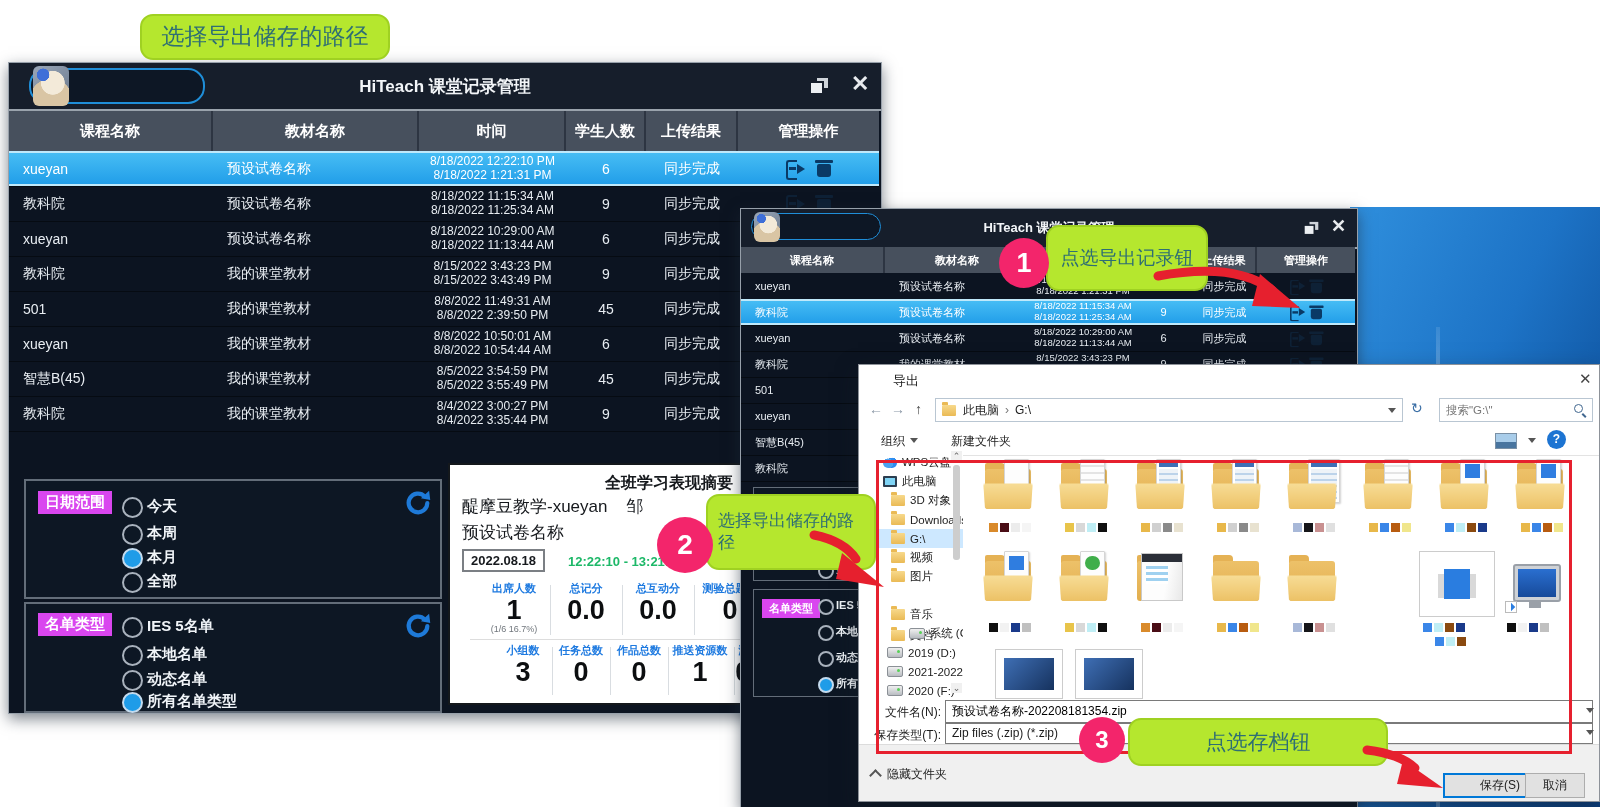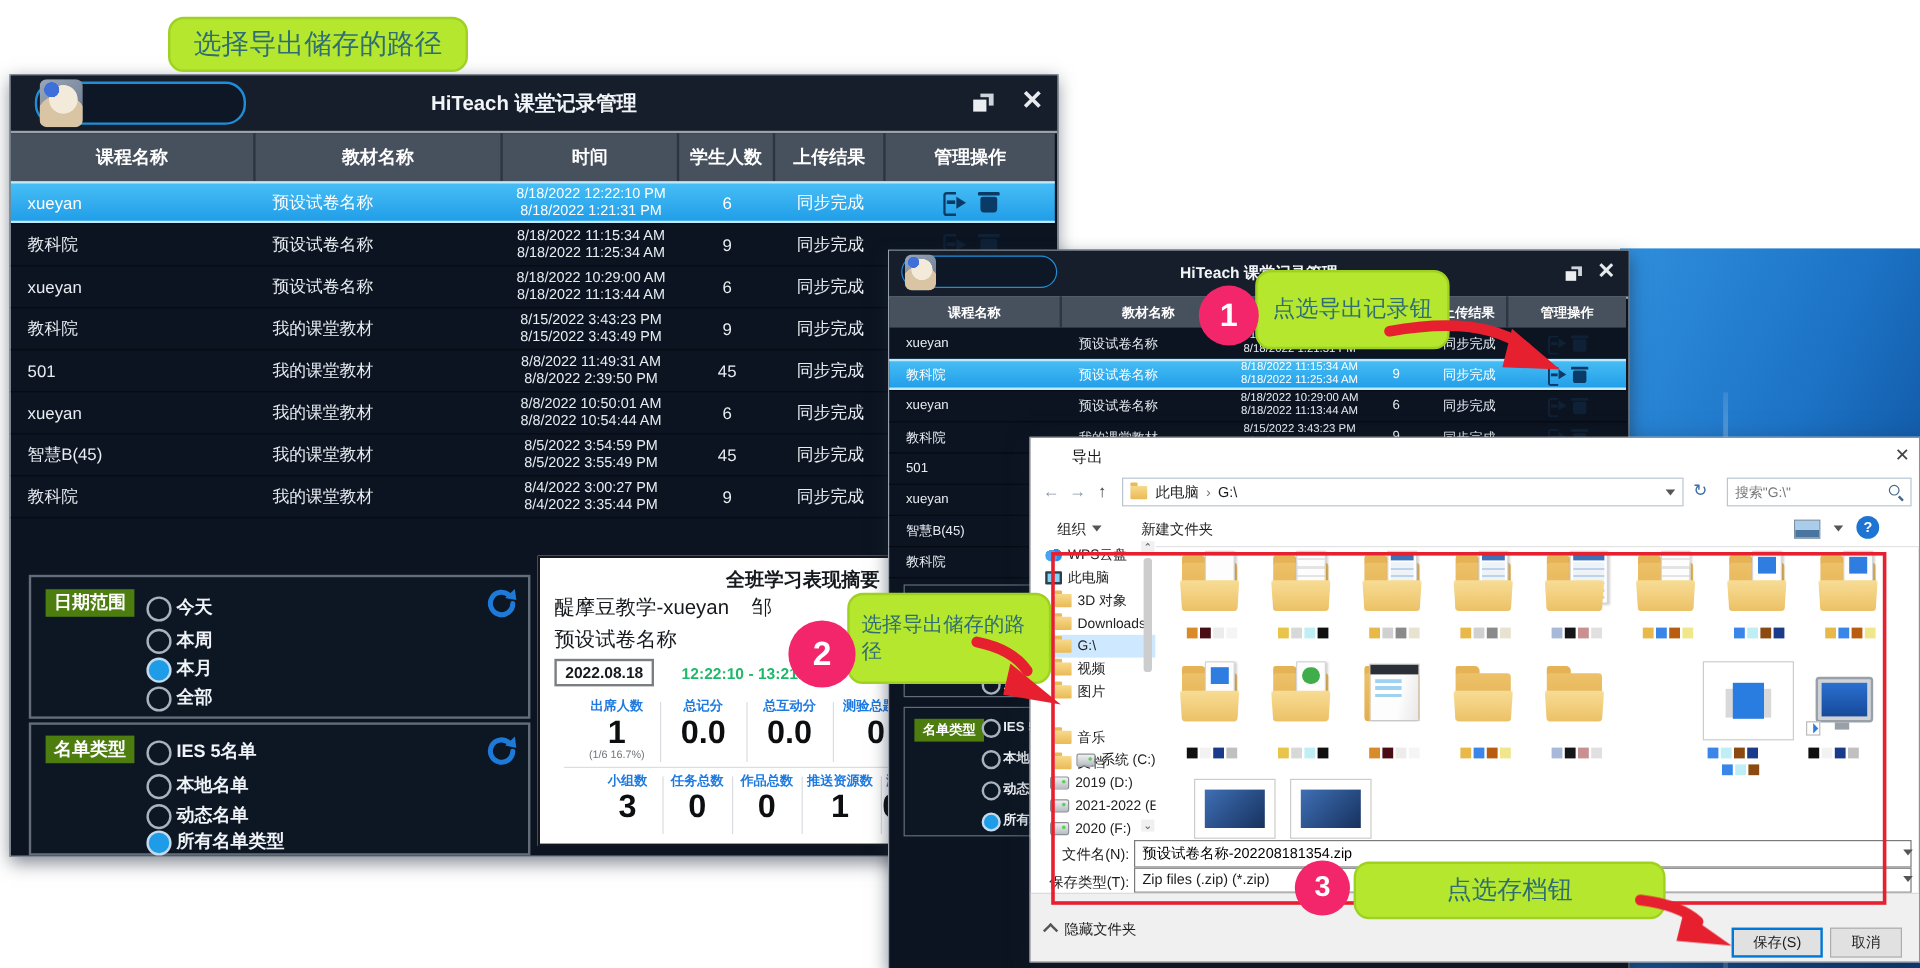--- a/index.html
+++ b/index.html
@@ -47,21 +47,21 @@
   .ic-exp{position:relative;display:inline-block;width:17px;height:17px;
     background:linear-gradient(currentColor,currentColor) 3px 7px/7px 3px no-repeat;}
   .ic-exp::before{content:"";position:absolute;left:0;top:0;width:9px;height:16px;border:2.6px solid currentColor;border-right:none;border-radius:3px 0 0 3px;}
   .ic-exp::after{content:"";position:absolute;right:-2px;top:3.5px;border-left:8px solid currentColor;border-top:5px solid transparent;border-bottom:5px solid transparent;}
   .ic-trash{position:relative;display:inline-block;width:14px;height:17px;}
   .ic-trash::before{content:"";position:absolute;left:0;right:0;top:4px;bottom:0;background:currentColor;border-radius:2px 2px 3px 3px;}
   .ic-trash::after{content:"";position:absolute;left:-2px;right:-2px;top:0;height:3px;background:currentColor;border-radius:1px;}
 
   
   .fbox{position:absolute;border:2px solid #636d79;background:rgba(18,28,42,.35);}
-  .fchip{position:absolute;background:#4d7c0f;color:#fff;font-weight:bold;padding:2px 7px;}
+  .fchip{position:absolute;background:#d946ef;color:#fff;font-weight:bold;padding:2px 7px;}
   .radio{position:absolute;border-radius:50%;border:2px solid #a9b2bd;background:transparent;}
   .radio.sel{background:#1f9ce8;border-color:#c4dbee;}
   .rlabel{position:absolute;color:#f0f4f8;font-weight:bold;white-space:nowrap;}
   .refresh{position:absolute;}
 
   
   .summary{position:absolute;background:#fff;border:2px solid #14181c;color:#16191d;}
   .statcell{position:absolute;text-align:center;}
   .statcell .sl{font-size:11px;font-weight:bold;color:#1e7ae0;}
   .statcell .sv{font-size:27px;font-weight:bold;color:#0c0e10;line-height:1.05;}
@@ -73,21 +73,21 @@
   .dlg-title{position:absolute;left:0;top:0;right:0;height:28px;background:#fff;}
   .dlg-nav{position:absolute;left:0;top:28px;right:0;height:32px;background:#fff;}
   .navglyph{position:absolute;color:#8a97a5;font-size:14px;}
   .crumbbox,.searchbox{position:absolute;height:22px;border:1px solid #b9c6d2;background:#fff;display:flex;align-items:center;}
   .dlg-toolbar{position:absolute;left:0;top:60px;right:0;height:30px;background:#fff;border-bottom:1px solid #e3e3e3;}
   .tbtext{position:absolute;color:#222;}
   .caret{display:inline-block;width:0;height:0;border-left:4px solid transparent;border-right:4px solid transparent;border-top:5px solid #555;vertical-align:2px;margin-left:5px;}
   .helpcirc{position:absolute;width:19px;height:19px;border-radius:50%;background:#1d74d2;color:#fff;text-align:center;line-height:19px;font-weight:bold;font-size:12px;}
   
   .tree{position:absolute;left:0;top:90px;width:104px;bottom:102px;overflow:hidden;background:#fff;}
-  .titem{position:absolute;left:0;width:100%;height:19px;display:flex;align-items:center;white-space:nowrap;font-size:11.5px;color:#222;}
+  .titem{position:absolute;left:0;width:100%;height:19px;display:flex;align-items:center;white-space:nowrap;font-size:11.5px;color:#222;padding-left:12px;}
   .titem.selected{background:#cde8ff;}
   .ti{display:inline-block;width:14px;height:11px;margin:0 5px 0 0;flex:none;}
   .ti.fold{background:linear-gradient(#f7d98c,#eaba55);border-radius:1px;position:relative;}
   .ti.fold::before{content:"";position:absolute;left:0;top:-3px;width:6px;height:3px;background:#eaba55;border-radius:1px 1px 0 0;}
   .ti.pc{background:#2c3e50;border-radius:1px;position:relative;}
   .ti.pc::before{content:"";position:absolute;inset:2px;background:#7fd4f5;}
   .ti.cloud{background:radial-gradient(circle at 35% 60%,#4aa3f0 0 45%,transparent 46%),radial-gradient(circle at 65% 55%,#2d8cf0 0 50%,transparent 51%);border-radius:5px;}
   .ti.disk{height:9px;background:linear-gradient(#f0f0f0,#b9bdc2);border:1px solid #8b9096;border-radius:2px;position:relative;}
   .ti.disk::before{content:"";position:absolute;right:2px;top:2px;width:3px;height:3px;border-radius:50%;background:#58d058;}
   .scroll{position:absolute;background:#f0f0f0;color:#606060;text-align:center;font-size:9px;line-height:10px;}
@@ -805,21 +805,21 @@
 
     <div class="frow-label" style="left:10px;top:339px;width:72px;font-size:12px;">文件名(N):</div>
     <input class="finput" style="left: 86px; top: 335px; width: 624px; height: 17px;" value="预设试卷名称-202208181354.zip">
     <span class="caret" style="position:absolute;left:722px;top:343px;"></span>
     <div class="frow-label" style="left:4px;top:362px;width:78px;font-size:12px;">保存类型(T):</div>
     <div class="finput" style="left:86px;top:358px;width:624px;height:15px;background:#fff;"><span>Zip files (.zip) (*.zip)</span></div>
     <span class="caret" style="position:absolute;left:722px;top:365px;"></span>
 
     <div class="dlg-bottom">
       <div class="abs" style="left:12px;top:21px;font-size:12px;cursor:pointer;"><span class="chev"></span><span>隐藏文件夹</span></div>
-      <div class="btn primary" style="left:584px;top:28px;width:72px;height:21px;line-height:21px;">保存(S)</div>
+      <div class="btn primary" style="left:584px;top:28px;width:72px;height:21px;line-height:21px;padding-left:19px;">保存(S)</div>
       <div class="btn" style="left:666px;top:28px;width:58px;height:23px;line-height:23px;">取消</div>
     </div>
   </div>
 
   <div class="redrect"></div>
 
   <div class="greenlabel" style="left:140px;top:14px;width:246px;height:42px;font-size:23px;">选择导出储存的路径</div>
 
   <div class="numcirc" style="left:999px;top:238px;width:50px;height:50px;font-size:27px;">1</div>
   <div class="greenlabel" style="left:1046px;top:225px;width:138px;height:62px;font-size:19px;padding:0 10px;">点选导出记录钮</div>

